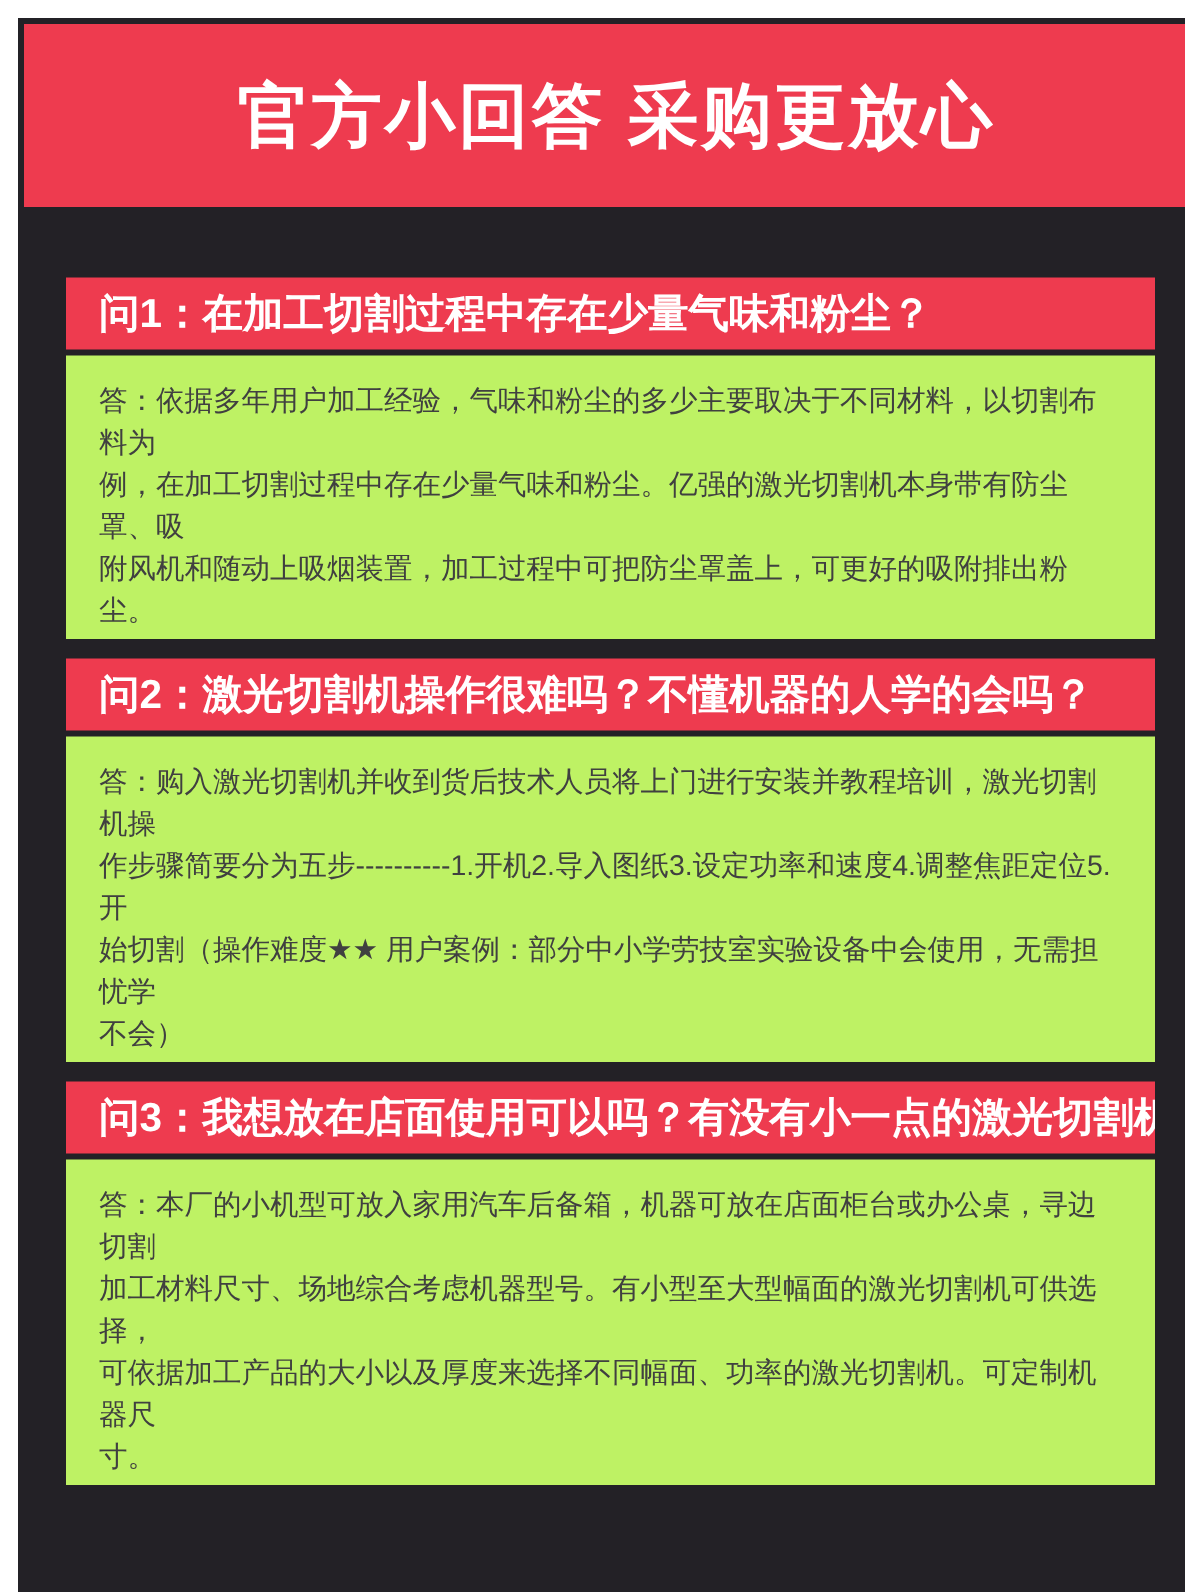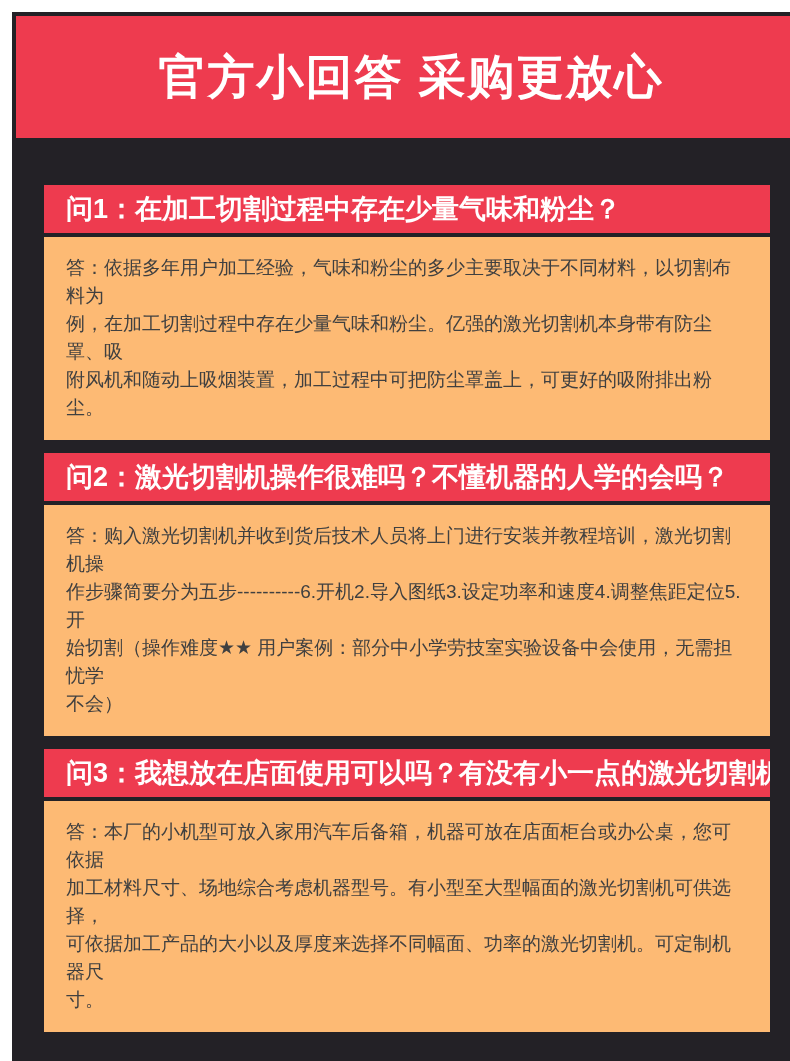--- a/index.html
+++ b/index.html
@@ -44,25 +44,25 @@
     font-size: 27px;
     font-weight: bold;
     height: 48px;
     line-height: 48px;
     padding: 0 22px;
     white-space: nowrap;
     overflow: hidden;
   }
 
   .a {
-    background: #fdba74;
+    background: #bef264;
     color: #404040;
     font-size: 19px;
     line-height: 28px;
-    padding: 17px 22px 18px 22px;
+    padding: 17px 22px 4px 22px;
     white-space: pre-line;
     overflow-wrap: break-word;
     word-break: break-all;
   }
 </style>
 </head>
 <body>
 
 <div class="page">
 
@@ -75,28 +75,28 @@
     <section class="card">
       <div class="q">问1：在加工切割过程中存在少量气味和粉尘？</div>
       <div class="a">答：依据多年用户加工经验，气味和粉尘的多少主要取决于不同材料，以切割布料为
 例，在加工切割过程中存在少量气味和粉尘。亿强的激光切割机本身带有防尘罩、吸
 附风机和随动上吸烟装置，加工过程中可把防尘罩盖上，可更好的吸附排出粉尘。</div>
     </section>
 
     <section class="card">
       <div class="q">问2：激光切割机操作很难吗？不懂机器的人学的会吗？</div>
       <div class="a">答：购入激光切割机并收到货后技术人员将上门进行安装并教程培训，激光切割机操
-作步骤简要分为五步----------6.开机2.导入图纸3.设定功率和速度4.调整焦距定位5.开
+作步骤简要分为五步----------1.开机2.导入图纸3.设定功率和速度4.调整焦距定位5.开
 始切割（操作难度★★ 用户案例：部分中小学劳技室实验设备中会使用，无需担忧学
 不会）</div>
     </section>
 
     <section class="card">
       <div class="q">问3：我想放在店面使用可以吗？有没有小一点的激光切割机？</div>
-      <div class="a">答：本厂的小机型可放入家用汽车后备箱，机器可放在店面柜台或办公桌，您可依据
+      <div class="a">答：本厂的小机型可放入家用汽车后备箱，机器可放在店面柜台或办公桌，寻边切割
 加工材料尺寸、场地综合考虑机器型号。有小型至大型幅面的激光切割机可供选择，
 可依据加工产品的大小以及厚度来选择不同幅面、功率的激光切割机。可定制机器尺
 寸。</div>
     </section>
 
     <section class="card">
     </section>
 
 
   </main>

